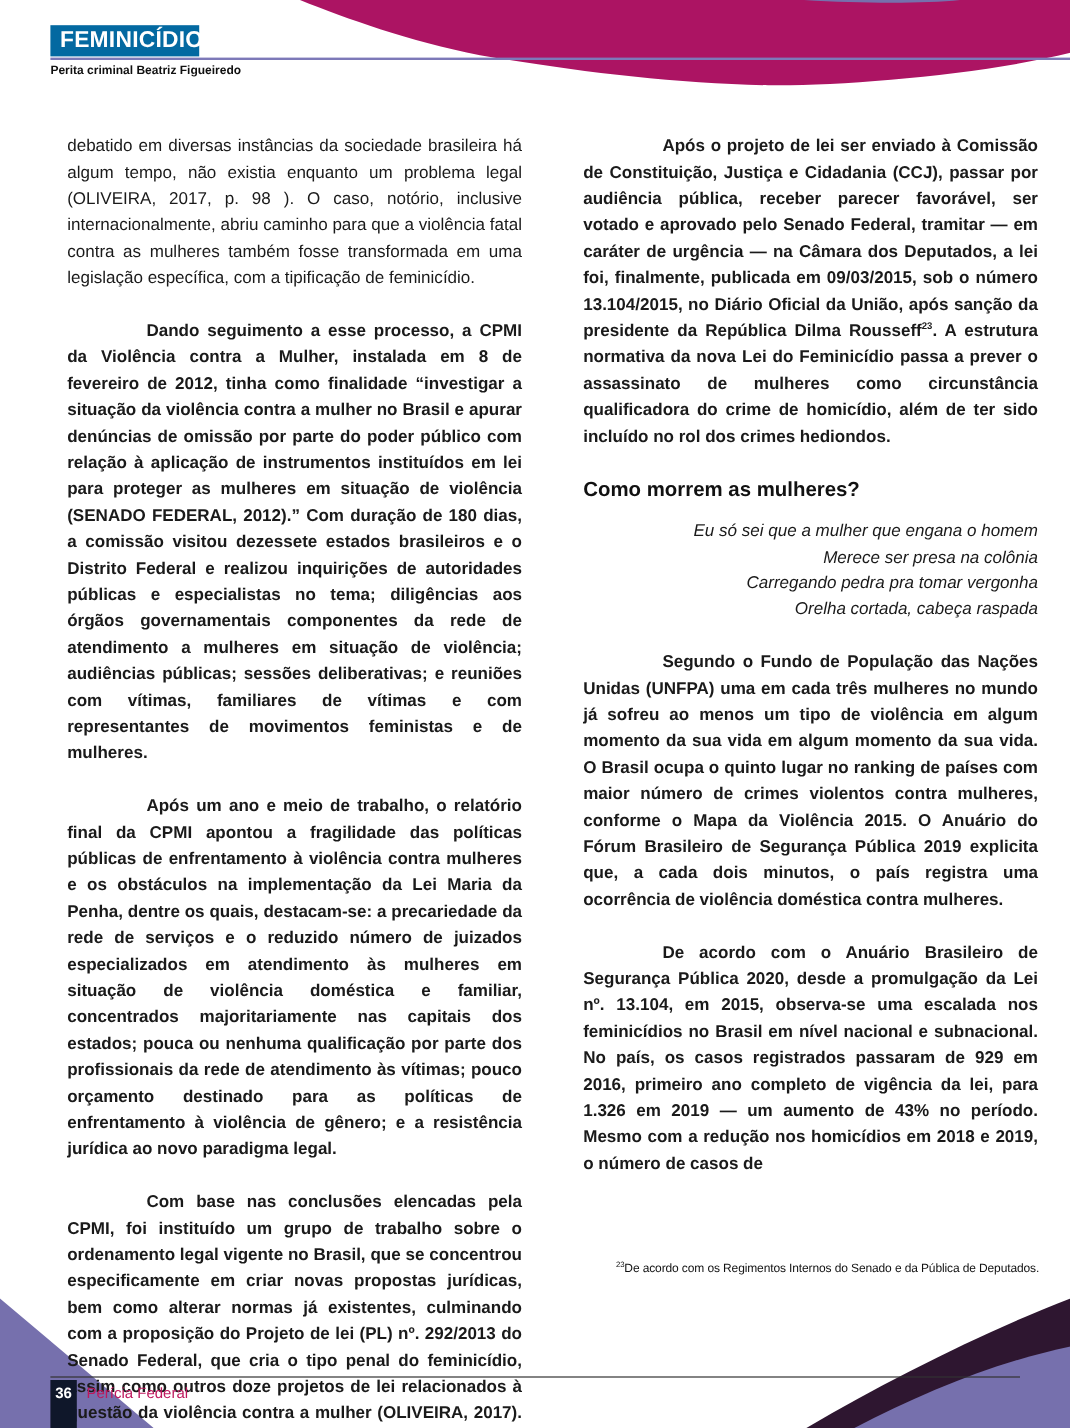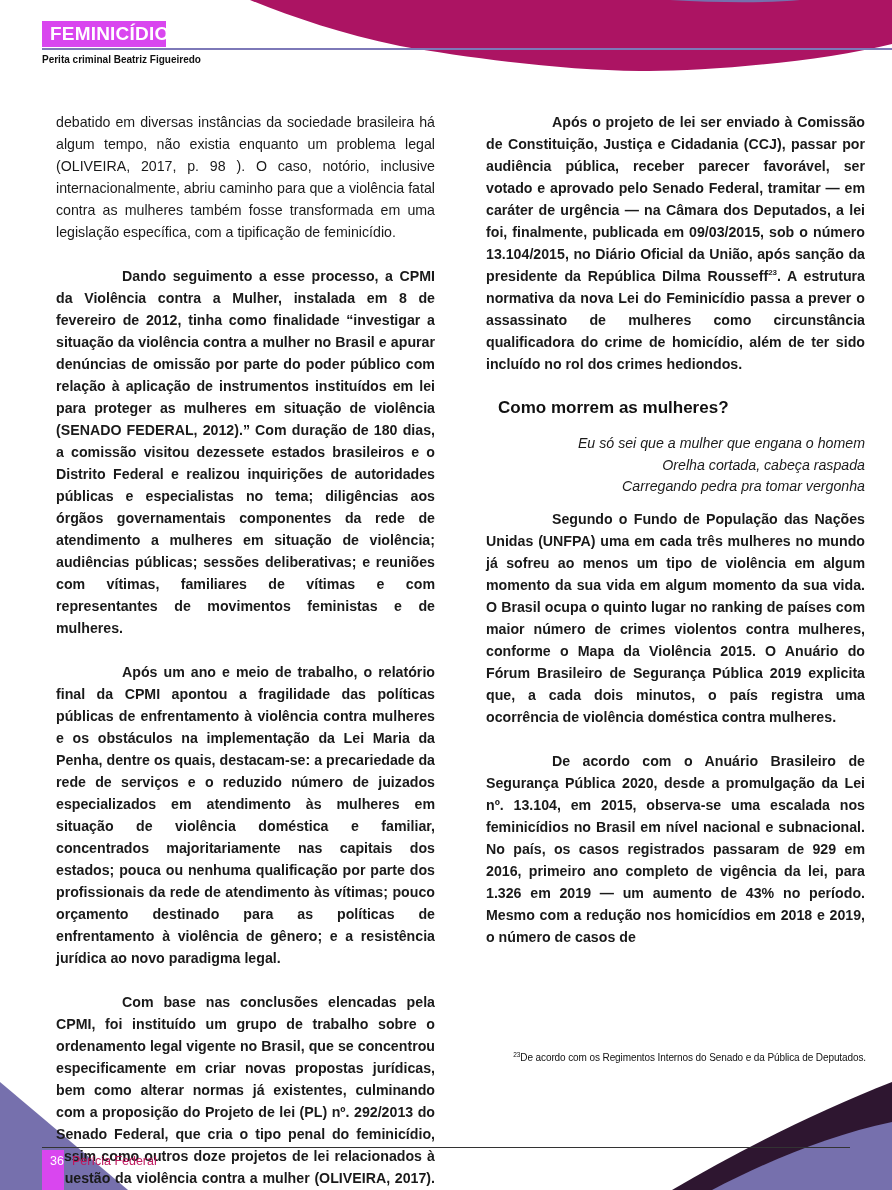--- a/index.html
+++ b/index.html
@@ -4,41 +4,41 @@
 <style>
   html, body { margin: 0; padding: 0; }
   body {
     width: 892px; height: 1190px; position: relative; overflow: hidden;
     background: #ffffff; color: #1a1a1a;
     font-family: "Liberation Sans", "DejaVu Sans", sans-serif;
   }
   .deco { position: absolute; left: 0; top: 0; width: 892px; height: 1190px; pointer-events: none; }
   .section-tag {
     position: absolute; left: 42px; top: 21px; height: 26px; width: 124px;
-    background: #d946ef; color: #fff; font-weight: bold; font-size: 19px;
+    background: #0369a1; color: #fff; font-weight: bold; font-size: 19px;
     line-height: 26px; padding-left: 8px; box-sizing: border-box; letter-spacing: 0.2px;
   }
   .header-rule { position: absolute; left: 42px; top: 48px; width: 850px; height: 2px; background: #7d79b8; }
   .author { position: absolute; left: 42px; top: 54px; font-size: 10px; font-weight: bold; color: #111; }
 
   .col { position: absolute; top: 111px; width: 379px; font-size: 14.2px; line-height: 22px; text-align: justify; }
   .col.left { left: 56px; }
   .col.right { left: 486px; }
   .col p { margin: 0 0 22px 0; }
   .col p.indent { text-indent: 66px; font-weight: bold; }
   .col sup { font-size: 8px; line-height: 0; }
-  h2.sub { margin: 6px 0 14px 12px; font-size: 17px; font-weight: bold; color: #111; line-height: 22px; text-align: left; }
-  .verse { text-align: right; font-style: italic; margin-bottom: 10px; }
+  h2.sub { margin: 6px 0 14px 0; font-size: 17px; font-weight: bold; color: #111; line-height: 22px; text-align: left; }
+  .verse { text-align: right; font-style: italic; margin-bottom: 22px; }
   .verse div { line-height: 21.5px; }
 
   .footnote { position: absolute; left: 486px; top: 1051px; width: 380px; font-size: 10px; text-align: right; color: #111; letter-spacing: -0.1px; }
   .footnote sup { font-size: 6.5px; }
 
   .footer-rule { position: absolute; left: 42px; top: 1147px; width: 808px; height: 1px; background: #333; }
-  .page-num { position: absolute; left: 42px; top: 1150px; width: 22px; height: 40px; background: #d946ef; color: #fff; font-size: 12.5px; text-align: right; line-height: 22px; }
+  .page-num { position: absolute; left: 42px; top: 1150px; width: 22px; height: 40px; background: #0f172a; color: #fff; font-size: 12.5px; text-align: center; line-height: 22px; font-weight: bold; }
   .journal { position: absolute; left: 72px; top: 1150px; font-size: 12.5px; line-height: 22px; color: #be185d; }
 </style>
 </head>
 <body>
 
 <svg class="deco" viewBox="0 0 892 1190" xmlns="http://www.w3.org/2000/svg">
 
   <path d="M250,0 L892,0 L892,44 C820,62 700,72 640,71 C560,70 470,58 400,46 C340,34 290,16 250,0 Z" fill="#ac1463"></path>
   <path d="M670,0 L800,0 C770,3 720,3 670,0 Z" fill="#7670ad"></path>
 
@@ -57,22 +57,23 @@
   <p class="indent">Dando seguimento a esse processo, a CPMI da Violência contra a Mulher, instalada em 8 de fevereiro de 2012, tinha como finalidade “investigar a situação da violência contra a mulher no Brasil e apurar denúncias de omissão por parte do poder público com relação à aplicação de instrumentos instituídos em lei para proteger as mulheres em situação de violência (SENADO FEDERAL, 2012).” Com duração de 180 dias, a comissão visitou dezessete estados brasileiros e o Distrito Federal e realizou inquirições de autoridades públicas e especialistas no tema; diligências aos órgãos governamentais componentes da rede de atendimento a mulheres em situação de violência; audiências públicas; sessões deliberativas; e reuniões com vítimas, familiares de vítimas e com representantes de movimentos feministas e de mulheres.</p>
   <p class="indent">Após um ano e meio de trabalho, o relatório final da CPMI apontou a fragilidade das políticas públicas de enfrentamento à violência contra mulheres e os obstáculos na implementação da Lei Maria da Penha, dentre os quais, destacam-se: a precariedade da rede de serviços e o reduzido número de juizados especializados em atendimento às mulheres em situação de violência doméstica e familiar, concentrados majoritariamente nas capitais dos estados; pouca ou nenhuma qualificação por parte dos profissionais da rede de atendimento às vítimas; pouco orçamento destinado para as políticas de enfrentamento à violência de gênero; e a resistência jurídica ao novo paradigma legal.</p>
   <p class="indent">Com base nas conclusões elencadas pela CPMI, foi instituído um grupo de trabalho sobre o ordenamento legal vigente no Brasil, que se concentrou especificamente em criar novas propostas jurídicas, bem como alterar normas já existentes, culminando com a proposição do Projeto de lei (PL) nº. 292/2013 do Senado Federal, que cria o tipo penal do feminicídio, assim como outros doze projetos de lei relacionados à questão da violência contra a mulher (OLIVEIRA, 2017). O projeto de lei do feminicídio (PLS nº.</p>
 </div>
 
 <div class="col right">
   <p class="indent"><span>Após o projeto de lei ser enviado à Comissão de Constituição, Justiça e Cidadania (CCJ), passar por audiência pública, receber parecer favorável, ser votado e aprovado pelo Senado Federal, tramitar — em caráter de urgência — na Câmara dos Deputados, a lei foi, finalmente, publicada em 09/03/2015, sob o número 13.104/2015, no Diário Oficial da União, após sanção da presidente da República Dilma Rousseff</span><sup>23</sup><span>. A estrutura normativa da nova Lei do Feminicídio passa a prever o assassinato de mulheres como circunstância qualificadora do crime de homicídio, além de ter sido incluído no rol dos crimes hediondos.</span></p>
   <h2 class="sub">Como morrem as mulheres?</h2>
   <div class="verse">
     <div>Eu só sei que a mulher que engana o homem</div>
+    <div>Merece ser presa na colônia</div>
+    <div>Carregando pedra pra tomar vergonha</div>
     <div>Orelha cortada, cabeça raspada</div>
-    <div>Carregando pedra pra tomar vergonha</div>
   </div>
   <p class="indent">Segundo o Fundo de População das Nações Unidas (UNFPA) uma em cada três mulheres no mundo já sofreu ao menos um tipo de violência em algum momento da sua vida em algum momento da sua vida. O Brasil ocupa o quinto lugar no ranking de países com maior número de crimes violentos contra mulheres, conforme o Mapa da Violência 2015. O Anuário do Fórum Brasileiro de Segurança Pública 2019 explicita que, a cada dois minutos, o país registra uma ocorrência de violência doméstica contra mulheres.</p>
   <p class="indent">De acordo com o Anuário Brasileiro de Segurança Pública 2020, desde a promulgação da Lei nº. 13.104, em 2015, observa-se uma escalada nos feminicídios no Brasil em nível nacional e subnacional. No país, os casos registrados passaram de 929 em 2016, primeiro ano completo de vigência da lei, para 1.326 em 2019 — um aumento de 43% no período. Mesmo com a redução nos homicídios em 2018 e 2019, o número de casos de</p>
 </div>
 
 <div class="footnote"><sup>23</sup><span>De acordo com os Regimentos Internos do Senado e da Pública de Deputados.</span></div>
 
 <div class="footer-rule"></div>
 <div class="page-num">36</div>
 <div class="journal">Perícia Federal</div>

